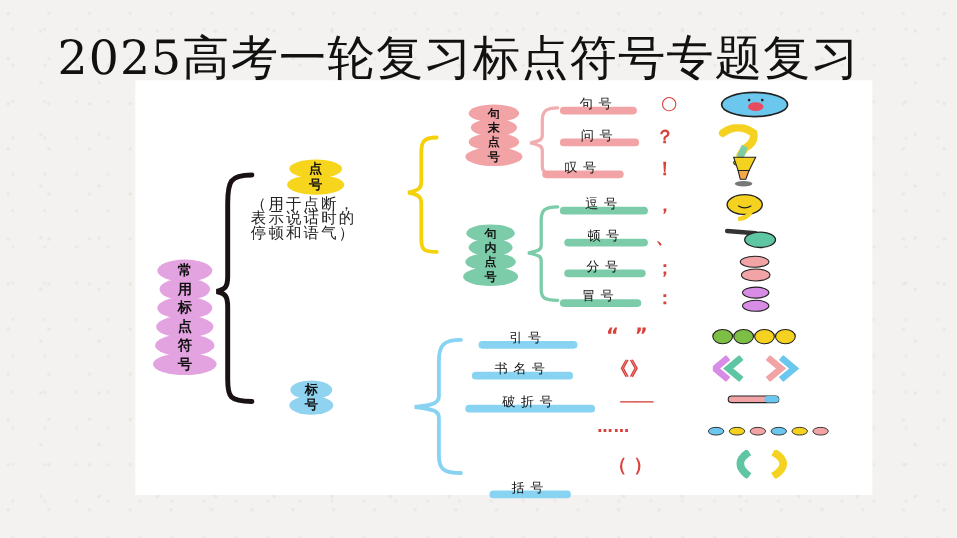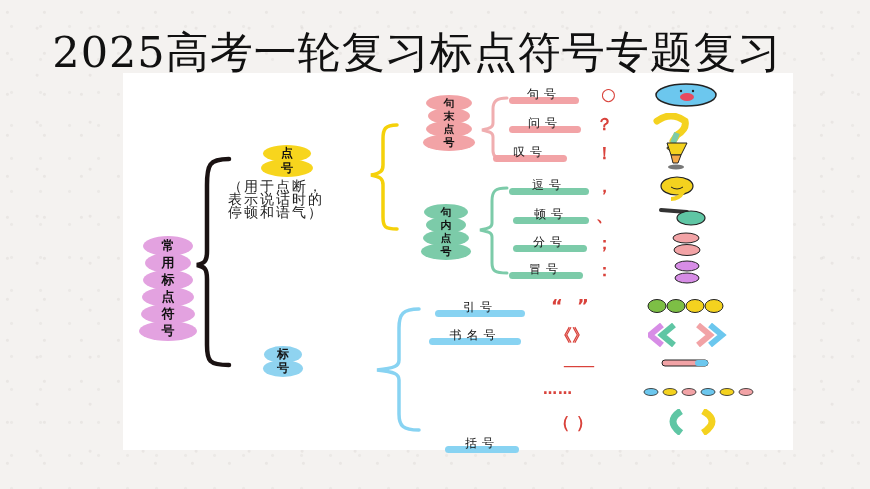--- a/index.html
+++ b/index.html
@@ -147,20 +147,24 @@
     <span>引号</span>
   </div>
   <div class="sym" style="left:428px;top:222px;font-size:18px;letter-spacing:4px;">“ ”</div>
 
   <div class="label" style="left:306px;top:254px;width:92px;">
     <div class="bar" style="background:#88d3f2;"></div>
     <span>书名号</span>
   </div>
   <div class="sym" style="left:432px;top:251px;font-size:17px;">《》</div>
 
+  <div class="label" style="left:300px;top:284px;width:118px;">
+    <div class="bar" style="background:#88d3f2;"></div>
+    <span>破折号</span>
+  </div>
   <div class="sym" style="left:440px;top:282px;font-weight:normal;letter-spacing:-2px;">——</div>
 
   <div class="sym" style="left:420px;top:308px;font-size:14px;letter-spacing:1px;">……</div>
 
   <div class="label" style="left:322px;top:342px;width:74px;margin-top:20px;">
     <div class="bar" style="background:#88d3f2;"></div>
     <span>括号</span>
   </div>
   <div class="sym" style="left:430px;top:338px;font-size:17px;">（ ）</div>
 

